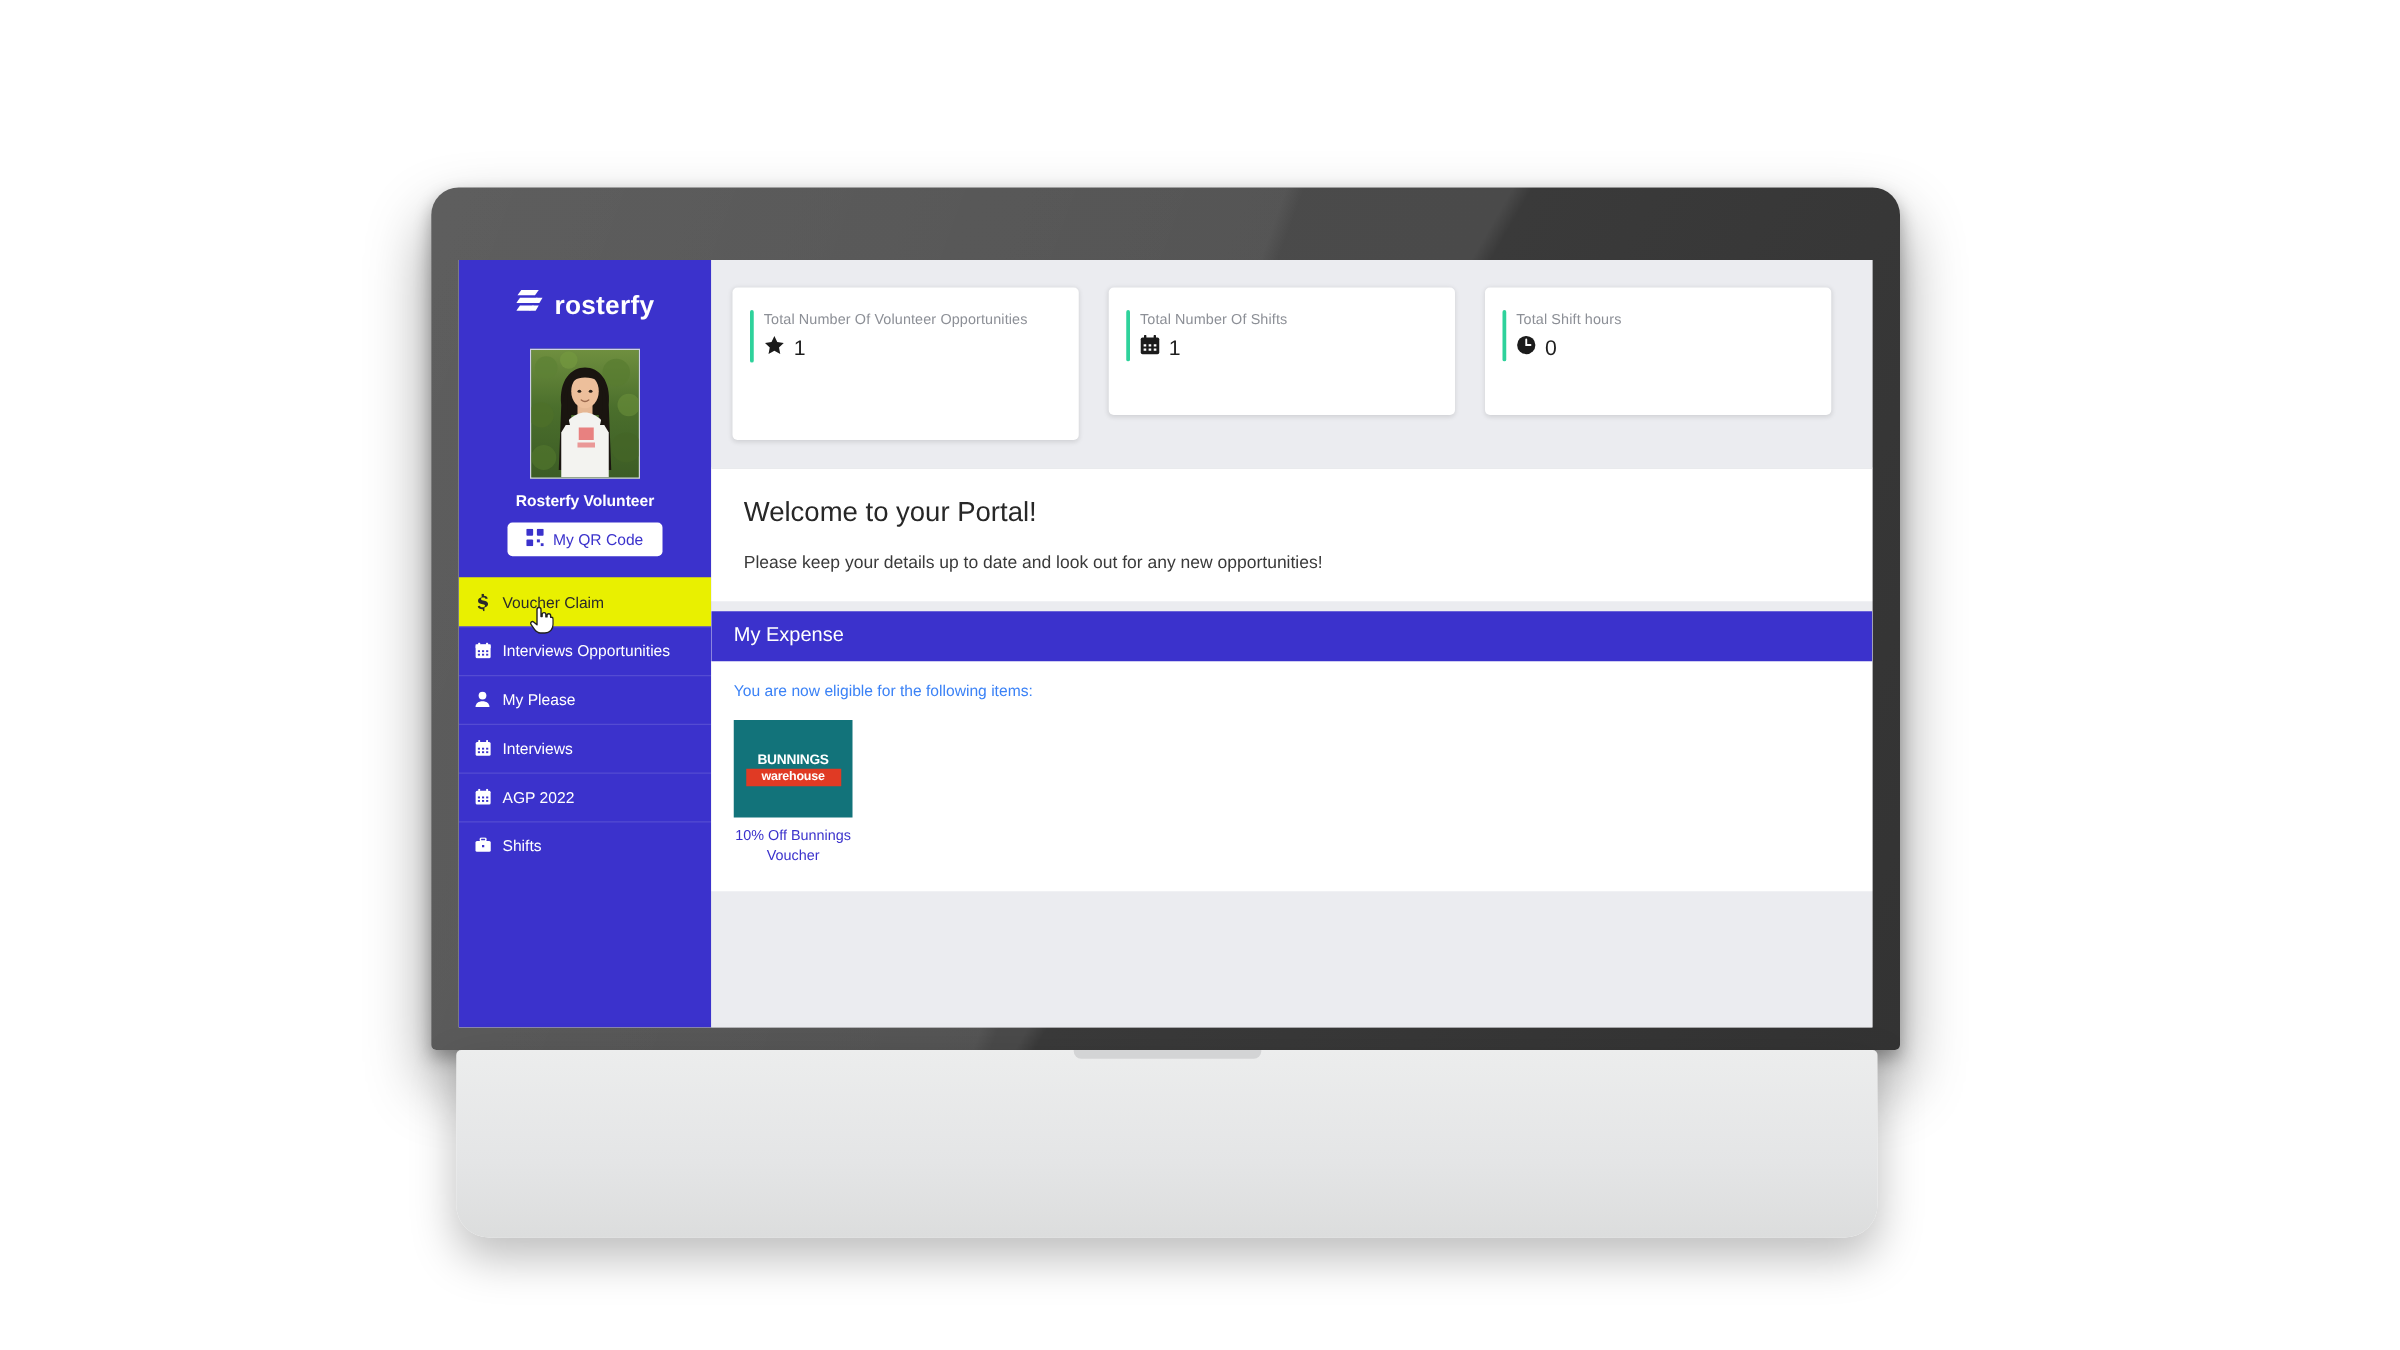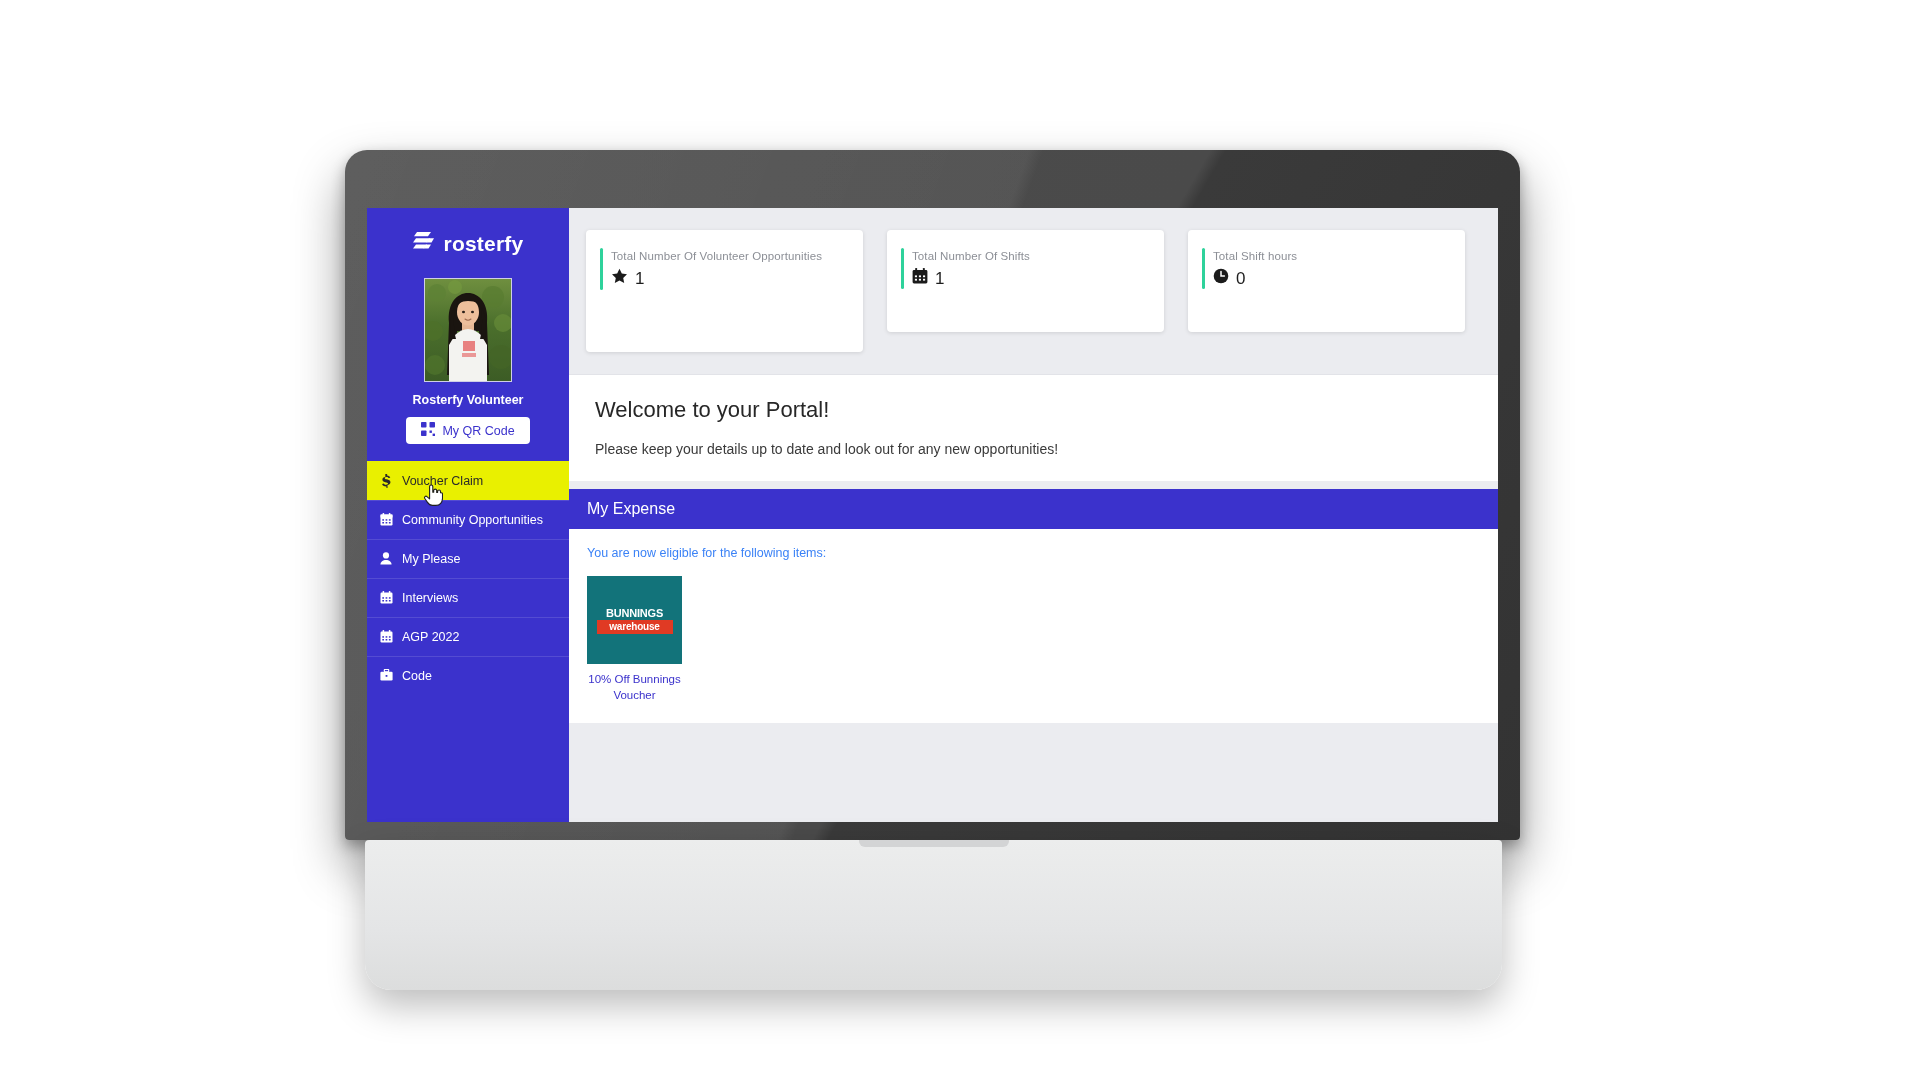--- a/index.html
+++ b/index.html
@@ -266,21 +266,21 @@
     padding: 11px 18px;
     font-size: 16px;
   }
   .rewards-body { padding: 17px 18px 20px 18px; }
   .rewards-note { font-size: 12.5px; color: #3b82f6; }
 
   .reward-grid { margin-top: 16px; display: flex; gap: 18px; }
   .reward-card { width: 95px; cursor: pointer; }
   .reward-img {
     width: 95px;
-    height: 88px;
+    height: 78px;
     background: #12737a;
     display: flex;
     align-items: center;
     justify-content: center;
   }
   .bunnings-logo { width: 76px; }
   .bunnings-top {
     font-size: 11px;
     font-weight: 700;
     color: #ffffff;
@@ -418,21 +418,21 @@
                     <g fill="#3b32cc">
                       <rect x="2.3" y="6.2" width="1.7" height="1.5"></rect>
                       <rect x="5.6" y="6.2" width="1.7" height="1.5"></rect>
                       <rect x="8.9" y="6.2" width="1.7" height="1.5"></rect>
                       <rect x="2.3" y="9" width="1.7" height="1.5"></rect>
                       <rect x="5.6" y="9" width="1.7" height="1.5"></rect>
                       <rect x="8.9" y="9" width="1.7" height="1.5"></rect>
                     </g>
                   </svg>
                 </span>
-                <span class="nav-label">Community Opportunities</span>
+                <span class="nav-label">Interviews Opportunities</span>
               </div>
 
               <div class="nav-item">
                 <span class="nav-ico">
                   <svg width="12" height="13" viewBox="0 0 12 13" aria-hidden="true">
                     <circle cx="6" cy="3.4" r="3.1" fill="#ffffff"></circle>
                     <path d="M0.4 12.6c0-3 2.5-4.7 5.6-4.7s5.6 1.7 5.6 4.7z" fill="#ffffff"></path>
                   </svg>
                 </span>
                 <span class="nav-label">My Please</span>
@@ -477,21 +477,21 @@
               </div>
 
               <div class="nav-item">
                 <span class="nav-ico">
                   <svg width="13" height="12" viewBox="0 0 13 12" aria-hidden="true">
                     <rect x="4.3" y="0.4" width="4.4" height="2.4" rx="0.8" fill="none" stroke="#ffffff" stroke-width="1.2"></rect>
                     <rect x="0.4" y="2.8" width="12.2" height="8.6" rx="1.2" fill="#ffffff"></rect>
                     <rect x="5.6" y="6" width="1.8" height="1.8" fill="#3b32cc"></rect>
                   </svg>
                 </span>
-                <span class="nav-label">Code</span>
+                <span class="nav-label">Shifts</span>
               </div>
 
             </nav>
           </aside>
 
           <section class="main">
 
             <div class="stats-row">
 
               <div class="stat-card w1">

